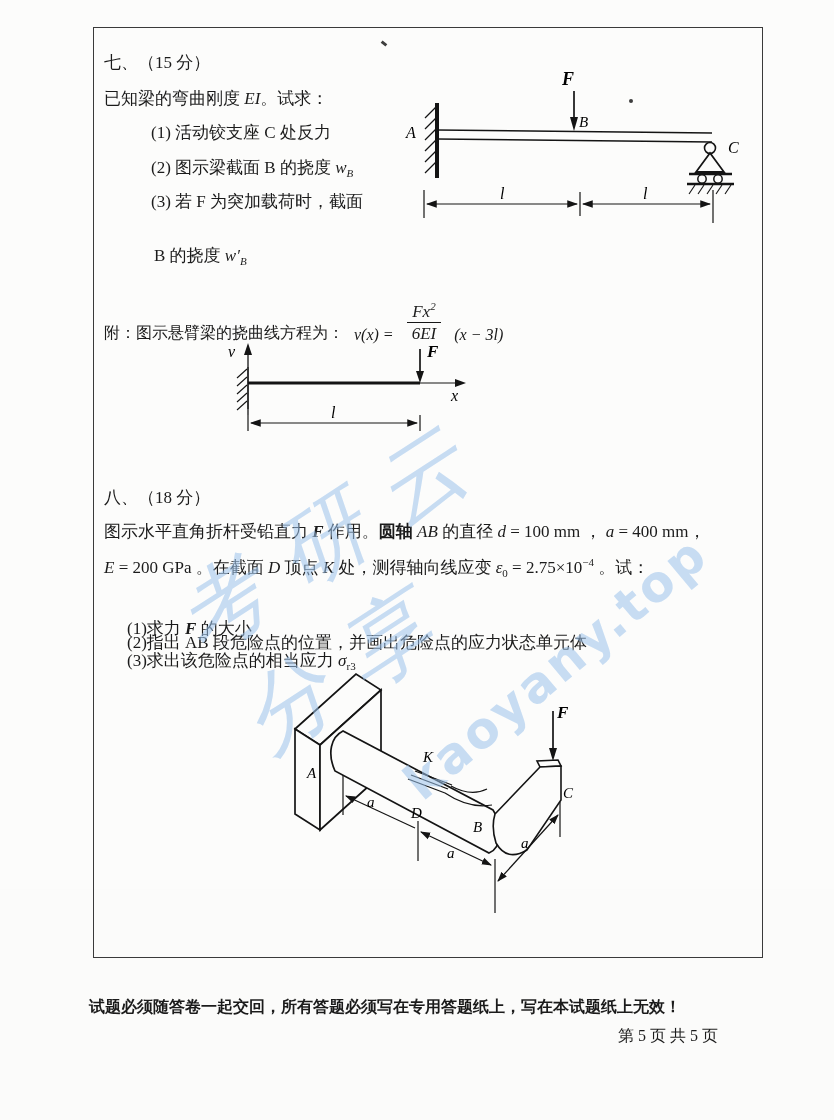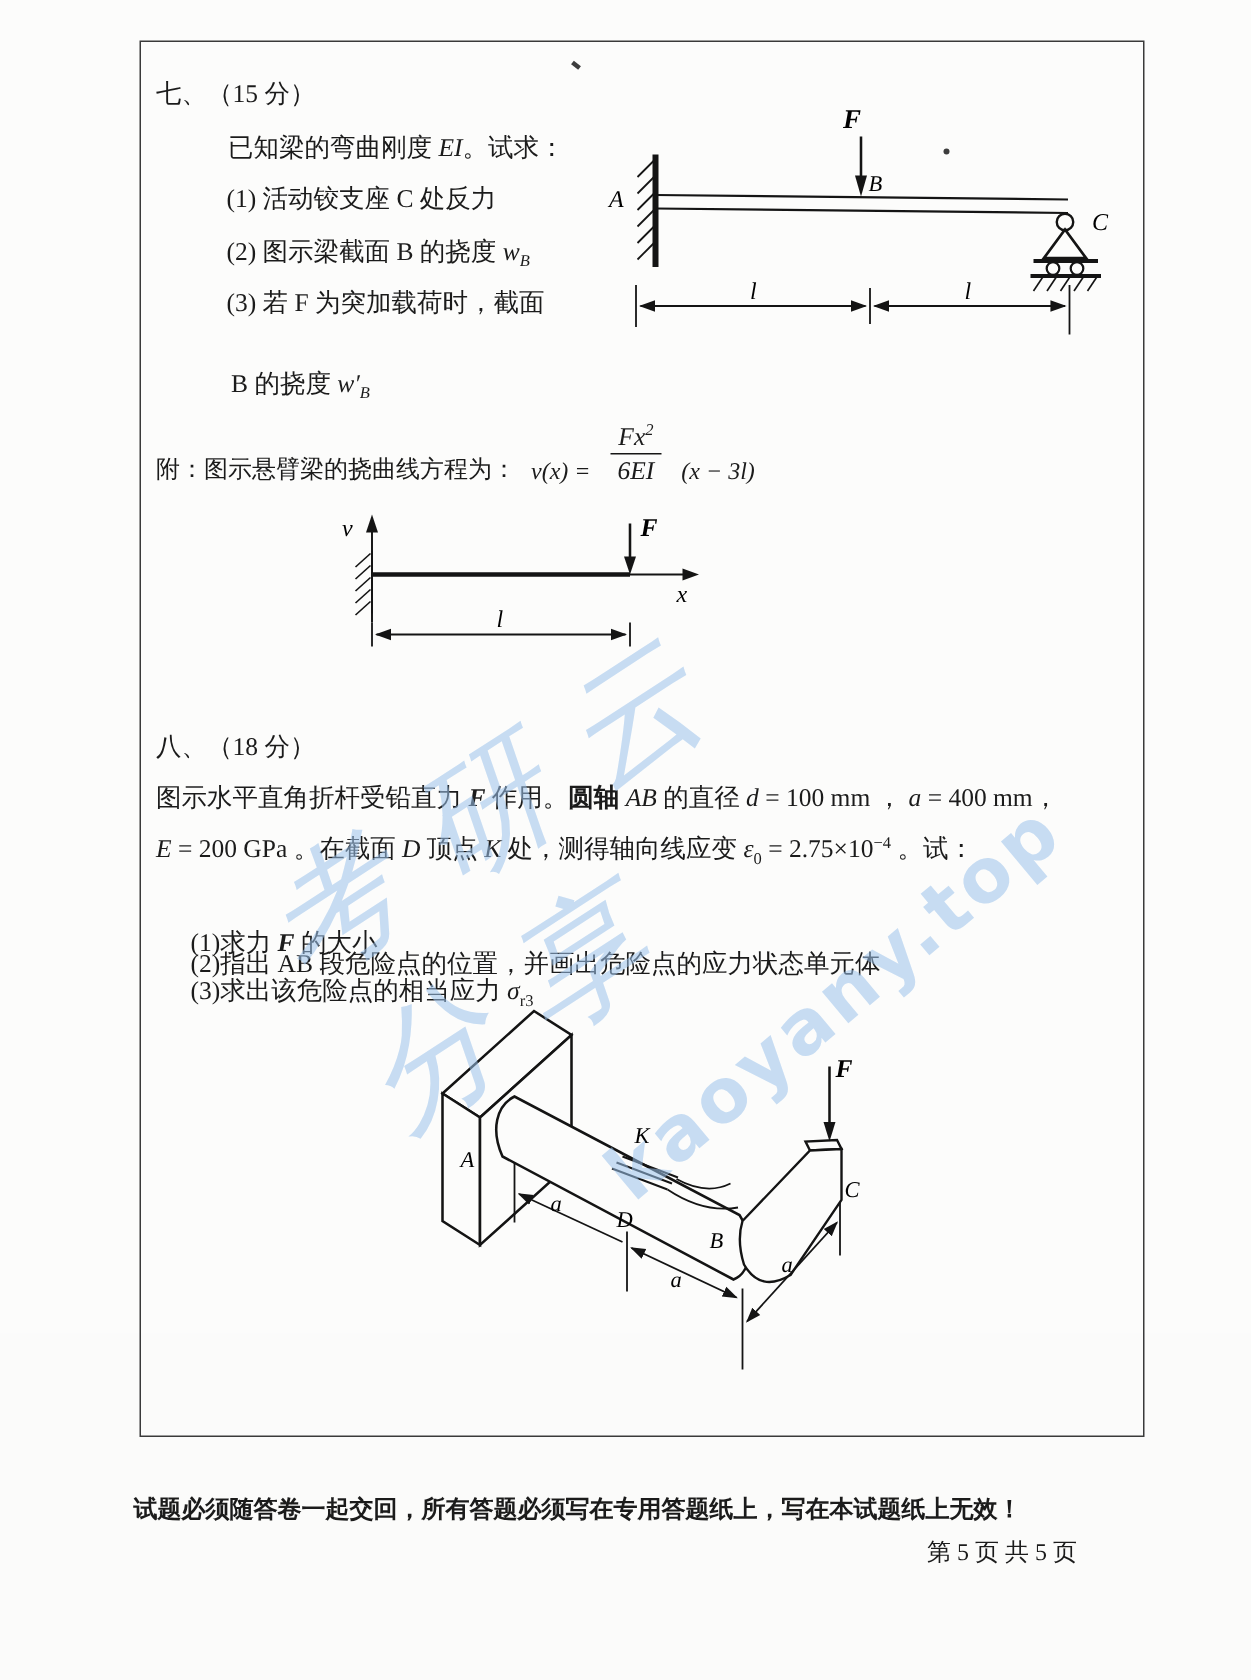--- a/index.html
+++ b/index.html
@@ -9,21 +9,21 @@
   .frame{position:absolute;left:93px;top:27px;width:668px;height:929px;
          border:1.6px solid #3a3a3a;}
   .line{position:absolute;white-space:nowrap;font-size:17px;line-height:1.3;}
   .b{font-weight:700;}
   .i{font-style:italic;}
   .bi{font-weight:700;font-style:italic;}
   sub{font-size:11px;} sup{font-size:11px;}
   .formula-row{position:absolute;left:104px;top:281px;display:flex;align-items:flex-end;gap:10px;}
   .frac{display:inline-flex;flex-direction:column;align-items:center;
         font-style:italic;font-size:17px;line-height:1.15;margin:0 3px;}
-  .frac .top{padding:0 5px 1px 5px;border-bottom:1.5px solid #161616;}
+  .frac .top{padding:0 5px 1px 5px;border-bottom:1.5px solid #161616;margin-top:19px;}
   .frac .bot{padding:1px 5px 0 5px;}
   .wm{position:absolute;pointer-events:none;color:#9cc3ec;opacity:.55;
       font-family:"DejaVu Sans", sans-serif;}
   .wm-cn{left:400px;top:562px;font-size:88px;letter-spacing:30px;
          transform:translate(-50%,-50%) rotate(-33deg);font-style:italic;}
   .wm-site{left:556px;top:668px;font-size:50px;font-weight:700;letter-spacing:3px;
            transform:translate(-50%,-50%) rotate(-40deg);}
   .speck{position:absolute;background:#3d3d3d;}
   svg text{font-family:"Liberation Serif", serif;}
   .svgbox{position:absolute;}
@@ -35,21 +35,21 @@
 
   <div class="frame"></div>
 
   <div class="speck" style="left:381px;top:42px;width:6px;height:3px;transform:rotate(38deg);"></div>
   <div class="speck" style="left:629px;top:99px;width:4px;height:4px;border-radius:50%;"></div>
 
   <div class="line" style="left:104px;top:52px;">
     <span>七、（15 分）</span>
   </div>
 
-  <div class="line" style="left:104px;top:88px;margin-left:48px;">
+  <div class="line" style="left:104px;top:88px;">
     <span>已知梁的弯曲刚度 </span><span class="i">EI</span><span>。试求：</span>
   </div>
 
   <div class="line" style="left:151px;top:122px;">
     <span>(1) 活动铰支座 C 处反力</span>
   </div>
 
   <div class="line" style="left:151px;top:157px;">
     <span>(2) 图示梁截面 B 的挠度 </span><span class="i">w</span><sub class="i">B</sub>
   </div>

